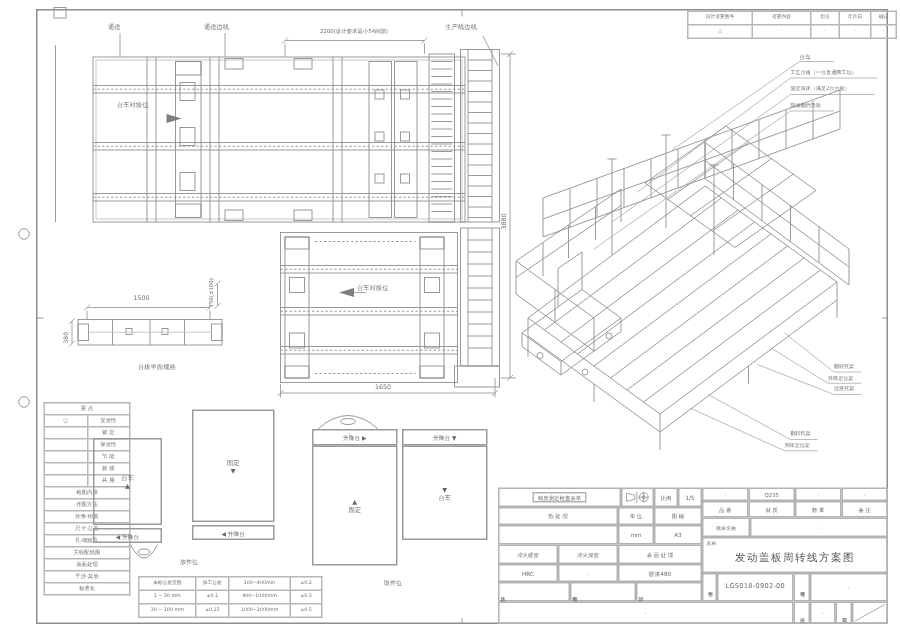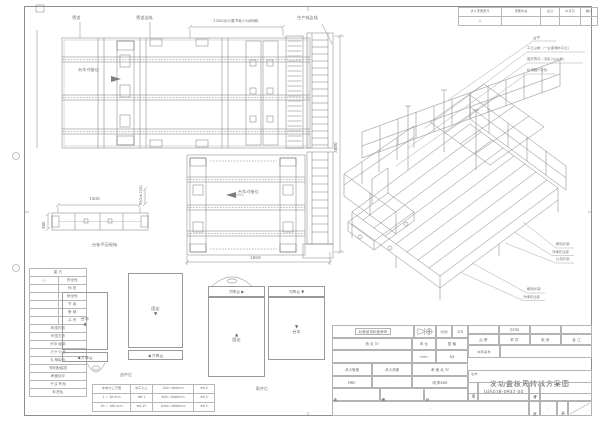--- a/index.html
+++ b/index.html
@@ -527,21 +527,21 @@
     <div class="cell" style="left:530px;top:325px;width:31px;height:9px;font-size:3.6px;">·</div>
     <div class="cell" style="left:561px;top:325px;width:31px;height:9px;font-size:3.6px;">·</div>
     <div class="cell" style="left:468px;top:334px;width:31px;height:11px;font-size:3.6px;">品 番</div>
     <div class="cell" style="left:499px;top:334px;width:31px;height:11px;font-size:3.6px;">材 质</div>
     <div class="cell" style="left:530px;top:334px;width:31px;height:11px;font-size:3.6px;">数 量</div>
     <div class="cell" style="left:561px;top:334px;width:31px;height:11px;font-size:3.6px;">备 注</div>
 
     <div class="cell" style="left:468px;top:345px;width:32px;height:13px;font-size:3.4px;">项目名称</div>
     <div class="cell" style="left:500px;top:345px;width:92px;height:13px;font-size:3.8px;">·</div>
 
-    <div class="cell" style="left:468px;top:358px;width:124px;height:24px;margin-top:12px;">
+    <div class="cell" style="left:468px;top:358px;width:124px;height:24px;">
       <span style="position:absolute;left:2px;top:1px;font-size:3.2px;">名称</span>
       <span style="font-size:7px;color:#555;letter-spacing:1px;margin-top:3px;">发动盖板周转线方案图</span>
     </div>
 
     <div class="cell" style="left:468px;top:382px;width:10px;height:19px;">
       <span class="vert" style="font-size:3.2px;">图号</span>
     </div>
     <div class="cell" style="left:478px;top:382px;width:51px;height:19px;font-size:4.4px;letter-spacing:0.2px;">LGS018-0902-00</div>
     <div class="cell" style="left:529px;top:382px;width:11px;height:19px;">
       <span class="vert" style="font-size:3.2px;">管理号</span>

